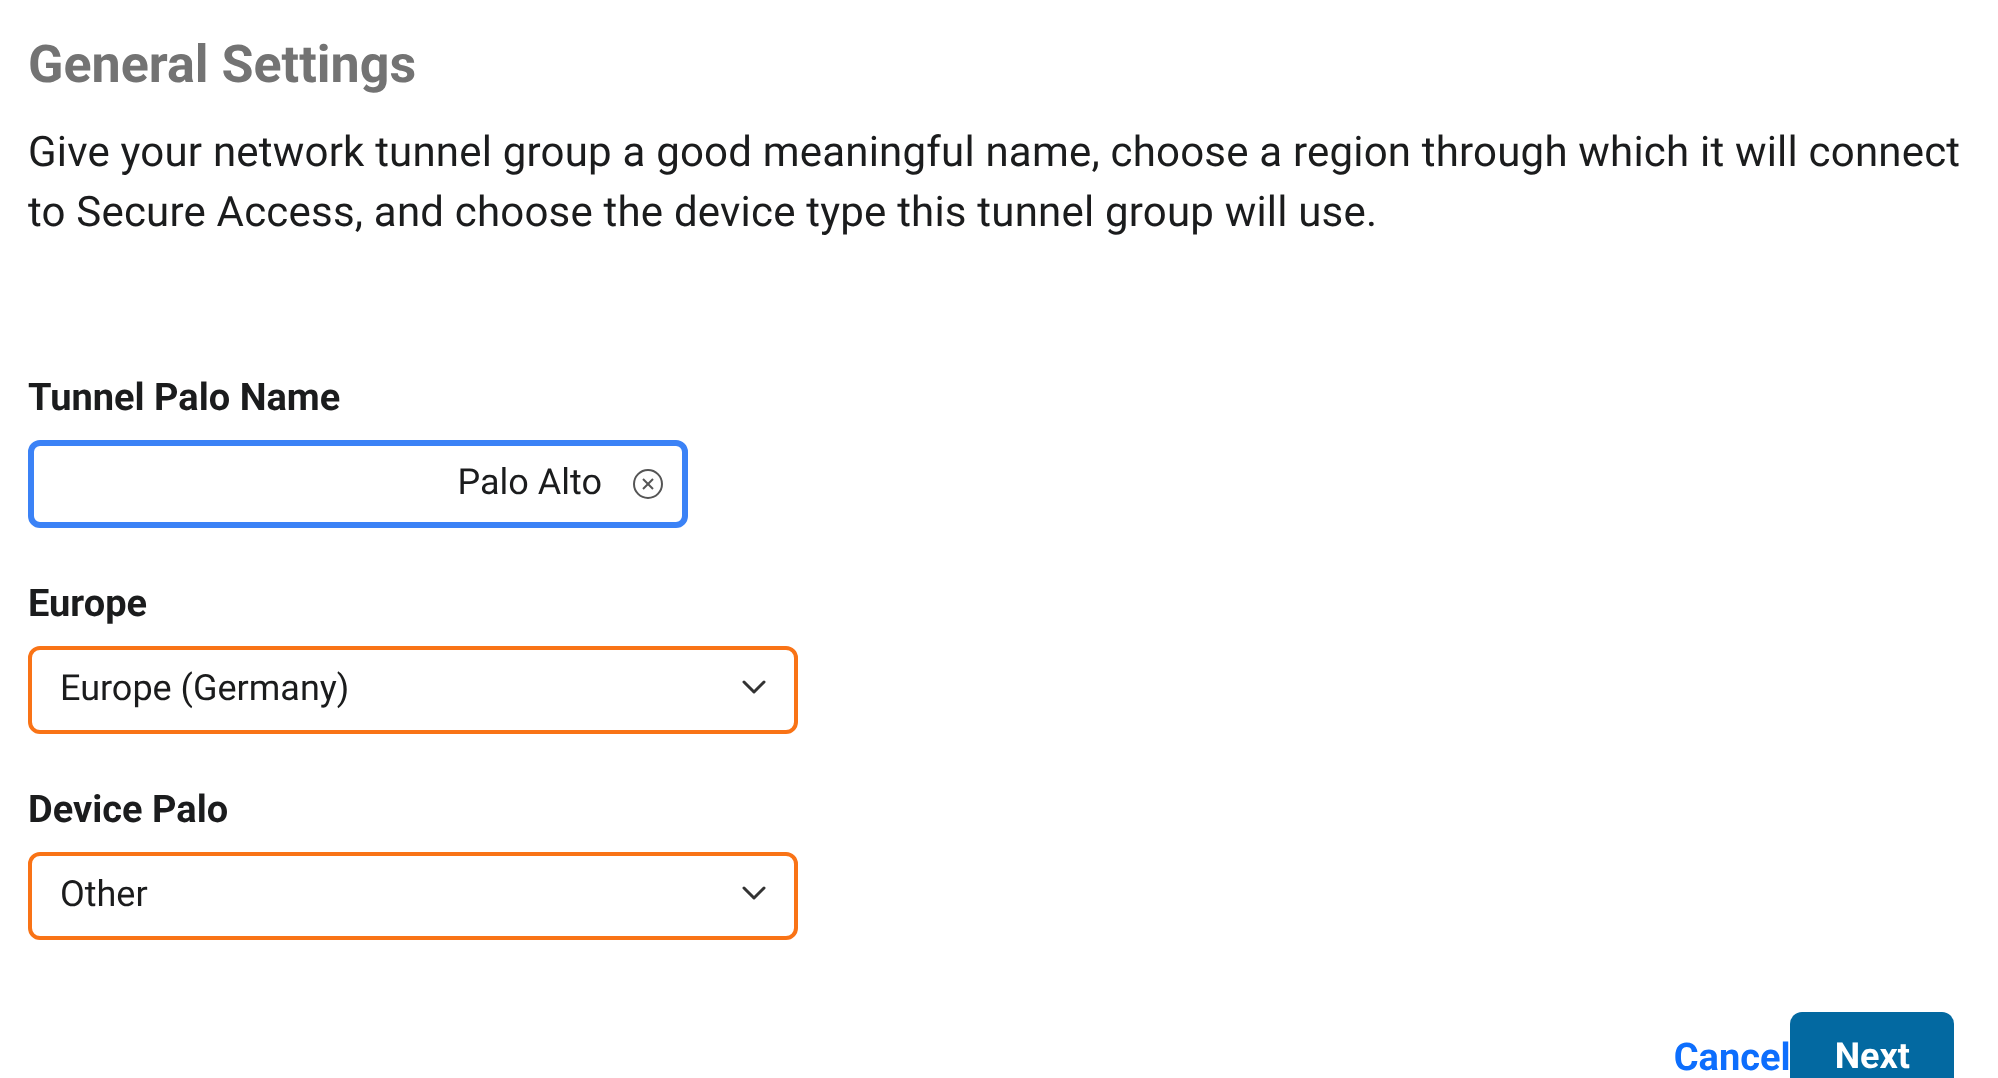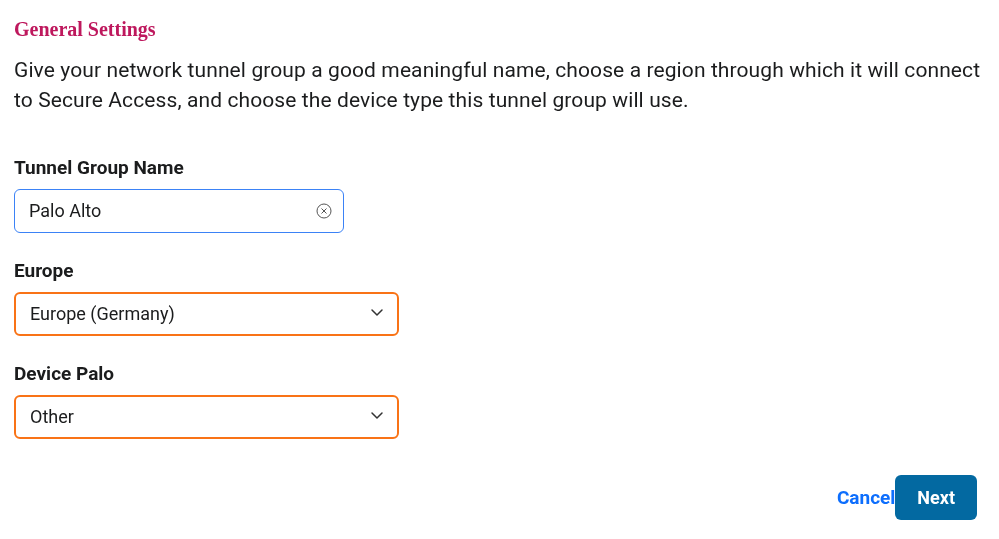--- a/index.html
+++ b/index.html
@@ -8,59 +8,59 @@
       padding: 0;
     }
     body {
       font-family: -apple-system, BlinkMacSystemFont, "Segoe UI", Roboto, Helvetica, Arial, sans-serif;
       background: #ffffff;
       color: #212529;
       padding: 18px 14px;
       width: 999px;
     }
     .title {
-      font-size: 20px;
+      font-size: 26px;
       font-weight: 700;
-      color: #be185d;
+      color: #737373;
       margin-bottom: 14px;
-      font-family: Liberation Serif, serif;
     }
     .description {
       font-size: 21px;
       font-weight: 400;
       color: #1b1c1d;
       line-height: 1.45;
-      margin-bottom: 40px;
+      margin-bottom: 64px;
       letter-spacing: 0.1px;
     }
     .field-group {
       margin-bottom: 26px;
     }
     .field-label {
       font-size: 19px;
       font-weight: 700;
       color: #1b1c1d;
       margin-bottom: 10px;
       display: block;
     }
     .text-input-wrapper {
       position: relative;
       width: 330px;
     }
     .text-input {
       width: 100%;
       height: 44px;
-      border: 1px solid #3b82f6;
+      border: 3px solid #3b82f6;
       border-radius: 6px;
       padding: 0 40px 0 14px;
       font-size: 18px;
       color: #1b1c1d;
       background: #ffffff;
       outline: none;
       font-family: inherit;
+      text-align: right;
     }
     .clear-btn {
       position: absolute;
       right: 12px;
       top: 50%;
       transform: translateY(-50%);
       background: none;
       border: none;
       padding: 0;
       cursor: pointer;
@@ -126,21 +126,21 @@
       font-family: inherit;
     }
   </style>
 </head>
 <body>
 
 <h1 class="title">General Settings</h1>
 <p class="description">Give your network tunnel group a good meaningful name, choose a region through which it will connect to Secure Access, and choose the device type this tunnel group will use.</p>
 
 <div class="field-group">
-  <label class="field-label">Tunnel Group Name</label>
+  <label class="field-label">Tunnel Palo Name</label>
   <div class="text-input-wrapper">
     <input type="text" class="text-input" value="Palo Alto" style="">
     <button class="clear-btn" aria-label="Clear">
       <svg width="16" height="16" viewBox="0 0 16 16" fill="none" stroke="currentColor" stroke-width="1">
         <circle cx="8" cy="8" r="7"></circle>
         <line x1="5.5" y1="5.5" x2="10.5" y2="10.5"></line>
         <line x1="10.5" y1="5.5" x2="5.5" y2="10.5"></line>
       </svg>
     </button>
   </div>

